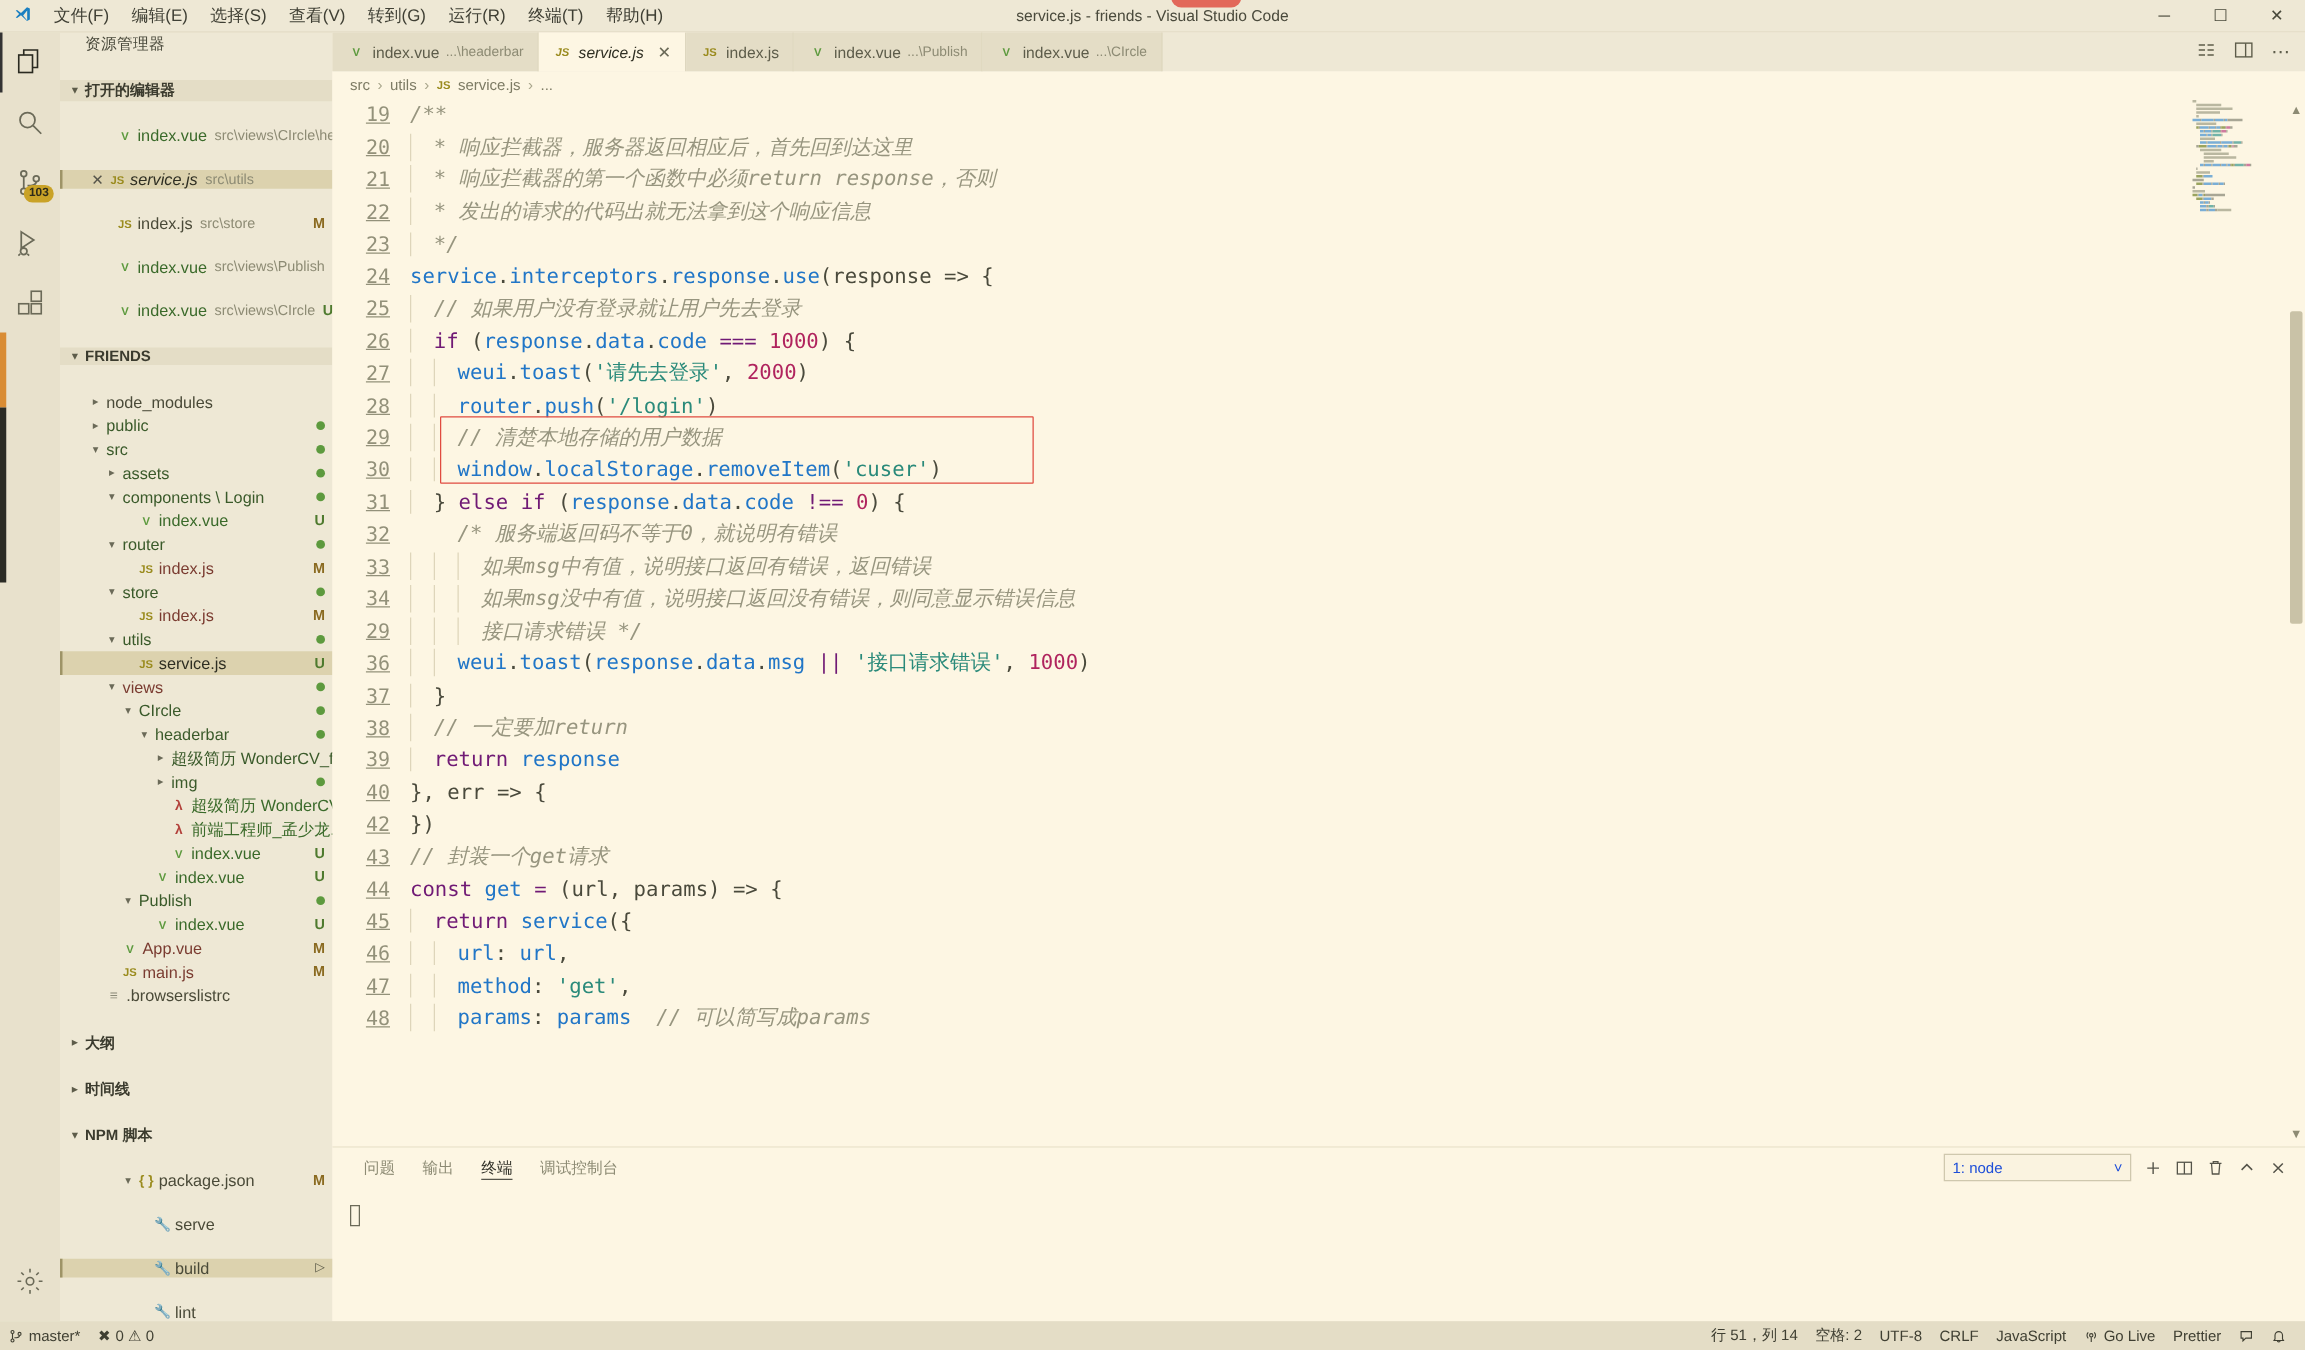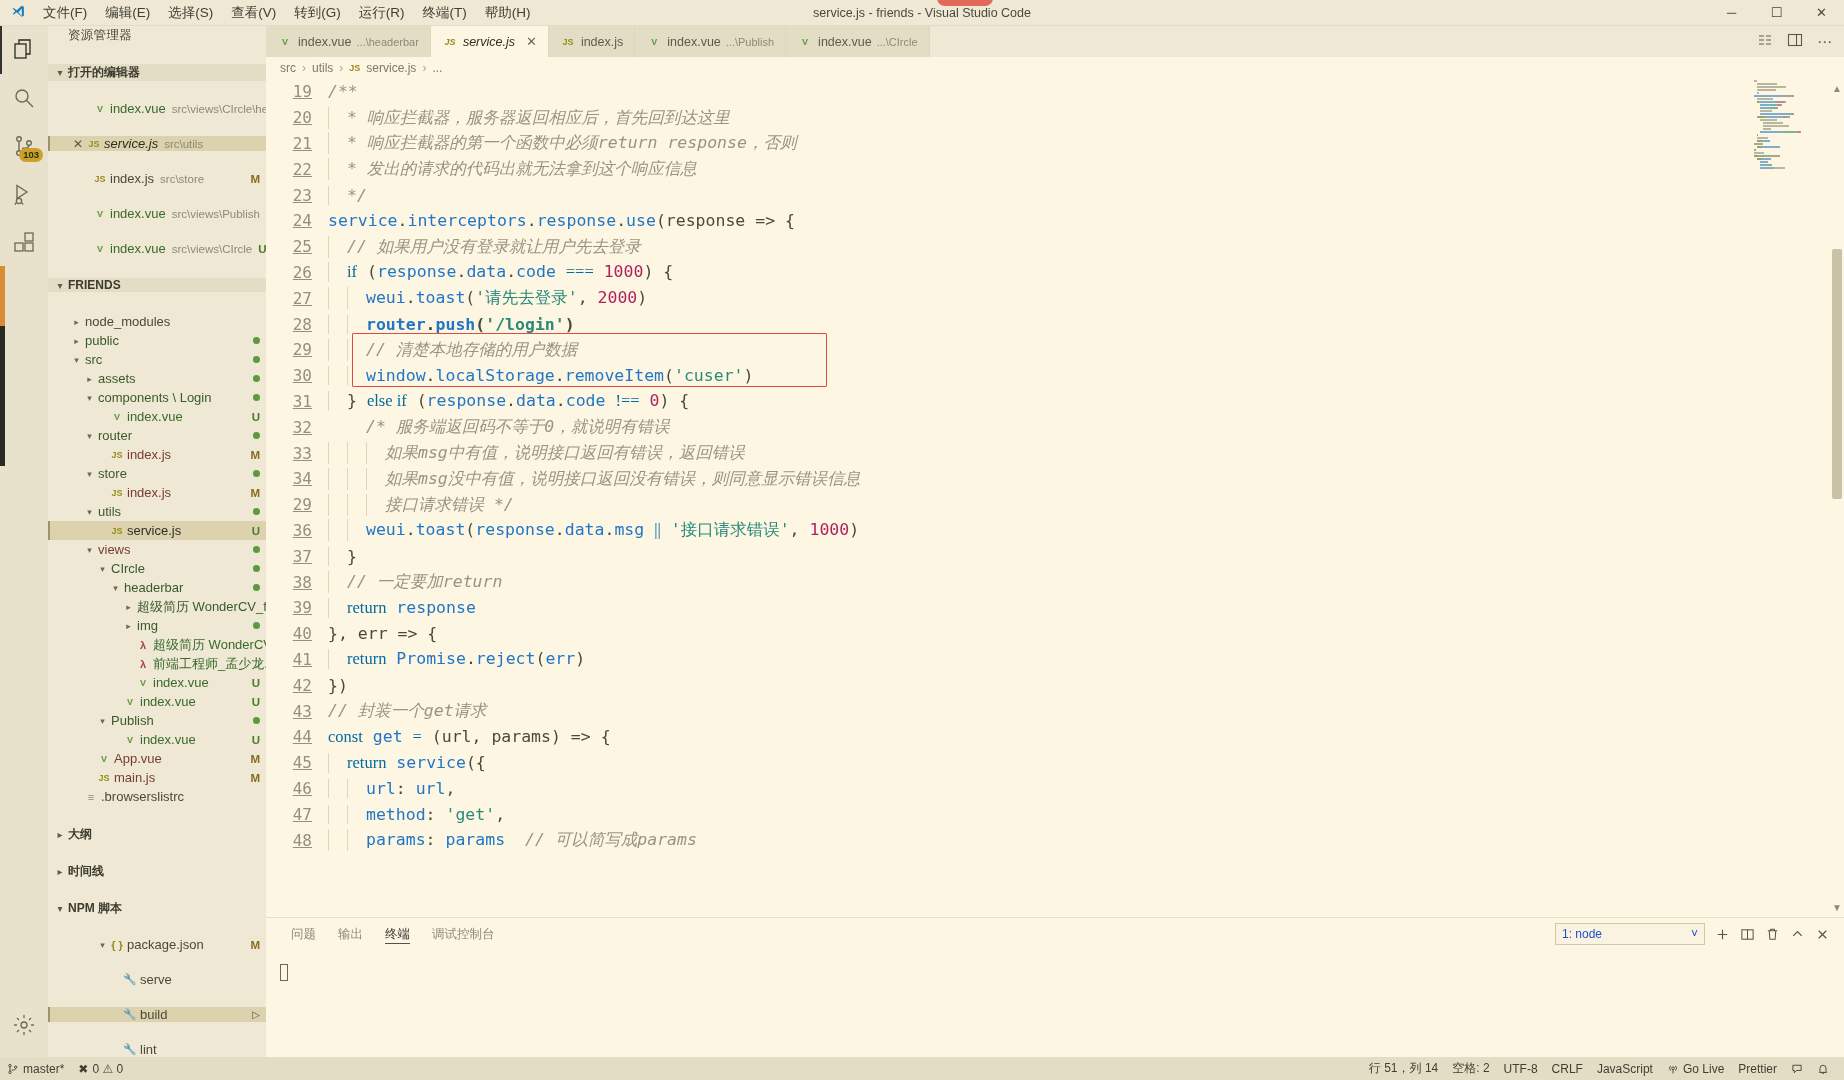--- a/index.html
+++ b/index.html
@@ -151,21 +151,21 @@
 
   .code-wrap { flex:1 1 auto; position:relative; background:#FDF6E3; overflow:hidden; display:flex; }
   .code-scroll { flex:1 1 auto; position:relative; overflow:hidden; }
   .codeline { display:flex; height: 25.8px; align-items:center; font-family: "DejaVu Sans Mono", "Liberation Mono", monospace; font-size: 16.5px; }
   .lnum { width: 62px; flex:0 0 62px; text-align:right; padding-right: 16px; color:#93917a; font-size: 16px; text-decoration: underline; }
   .lcode { white-space: pre; }
   .ind-guide { border-left: 1px solid #ded5ba; }
 
   
   .t-com { color:#97957f; font-style: italic; }
-  .t-kw  { color:#0369a1;font-family:Liberation Serif, serif; }
+  .t-kw  { color:#701a75; }
   .t-str { color:#2a8a7a; }
   .t-num { color:#b0245e; }
   .t-fn  { color:#2176c7; }
   .t-var { color:#2176c7; }
   .t-pl  { color:#4a4a3c; }
 
   .highlight-box {
     position:absolute; border: 1.5px solid #e04b40; pointer-events:none; border-radius:1px;
   }
   .minimap {
@@ -618,21 +618,21 @@
             <div class="codeline">
               <span class="lnum">27</span>
               <span style="display: flex;">
                 <span class="ind-guide" style="width: 19px; display: inline-block;"></span>
                 <span class="ind-guide" style="width: 19px; display: inline-block;"></span>
                 <span class="lcode"><span class="t-fn">weui</span><span class="t-pl">.</span><span class="t-fn">toast</span><span class="t-pl">(</span><span class="t-str">'请先去登录'</span><span class="t-pl">, </span><span class="t-num">2000</span><span class="t-pl">)</span></span>
               </span>
             </div>
             <div class="codeline">
               <span class="lnum">28</span>
-              <span style="display: flex; font-weight: bold;">
+              <span style="display: flex;">
                 <span class="ind-guide" style="width: 19px; display: inline-block;"></span>
                 <span class="ind-guide" style="width: 19px; display: inline-block;"></span>
                 <span class="lcode"><span class="t-fn">router</span><span class="t-pl">.</span><span class="t-fn">push</span><span class="t-pl">(</span><span class="t-str">'/login'</span><span class="t-pl">)</span></span>
               </span>
             </div>
             <div class="codeline">
               <span class="lnum">29</span>
               <span style="display: flex;">
                 <span class="ind-guide" style="width: 19px; display: inline-block;"></span>
                 <span class="ind-guide" style="width: 19px; display: inline-block;"></span>
@@ -715,27 +715,20 @@
               <span class="lnum">39</span>
               <span style="display: flex;">
                 <span class="ind-guide" style="width: 19px; display: inline-block;"></span>
                 <span class="lcode"><span class="t-kw">return</span><span class="t-pl"> </span><span class="t-var">response</span></span>
               </span>
             </div>
             <div class="codeline">
               <span class="lnum">40</span>
               <span style="display: flex;">
                 <span class="lcode"><span class="t-pl">}, err =&gt; {</span></span>
-              </span>
-            </div>
-            <div class="codeline">
-              <span class="lnum">41</span>
-              <span style="display: flex;">
-                <span class="ind-guide" style="width: 19px; display: inline-block;"></span>
-                <span class="lcode"><span class="t-kw">return</span><span class="t-pl"> </span><span class="t-fn">Promise</span><span class="t-pl">.</span><span class="t-fn">reject</span><span class="t-pl">(</span><span class="t-var">err</span><span class="t-pl">)</span></span>
               </span>
             </div>
             <div class="codeline">
               <span class="lnum">42</span>
               <span style="display: flex;">
                 <span class="lcode"><span class="t-pl">})</span></span>
               </span>
             </div>
             <div class="codeline">
               <span class="lnum">43</span>

